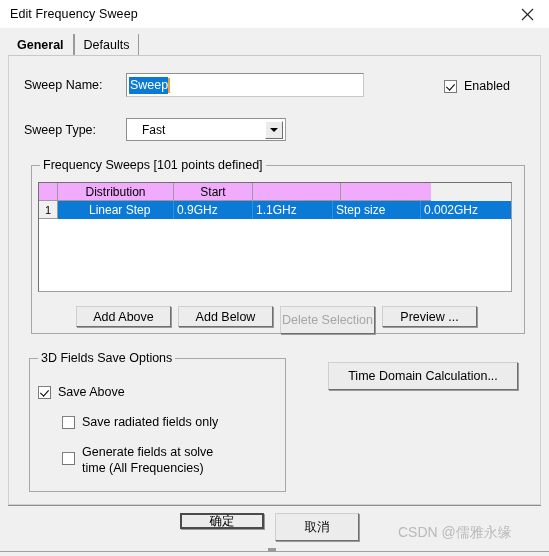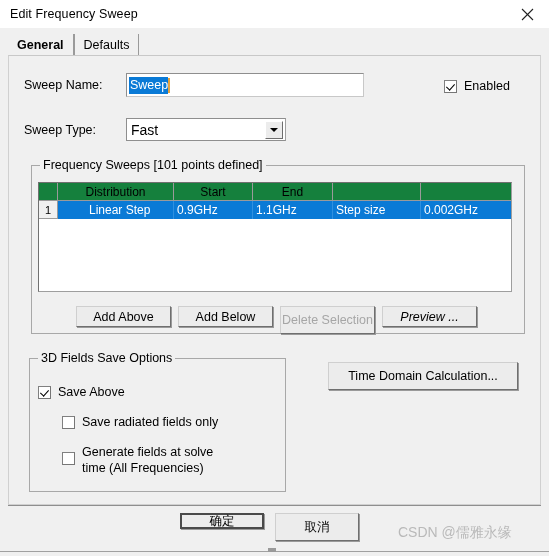--- a/index.html
+++ b/index.html
@@ -119,22 +119,22 @@
     position: absolute;
     background: #ffffff;
     border: 1px solid #8e8e8e;
     border-right-color: #a0a0a0;
     box-sizing: border-box;
     display: flex;
     align-items: center;
     justify-content: space-between;
   }
   .combo-value {
-    font-size: 14px;
-    padding-left: 4px;
+    font-size: 12px;
+    padding-left: 15px;
     color: #000;
   }
   .combo-arrow {
     width: 18px;
     height: 18px;
     margin-right: 2px;
     background: #ececec;
     border-top: 1px solid #ffffff;
     border-left: 1px solid #ffffff;
     border-right: 1px solid #6e6e6e;
@@ -208,21 +208,21 @@
     border-bottom-color: #9e9e9e;
     box-sizing: border-box;
     overflow: hidden;
   }
   .grid-header {
     display: flex;
     height: 18px;
     background: #f0f0f0;
   }
   .gh-cell {
-    background: #15803d;
+    background: #f0abfc;
     border-right: 1px solid #9a9a9a;
     border-bottom: 1px solid #9a9a9a;
     box-sizing: border-box;
     font-size: 12px;
     display: flex;
     align-items: center;
     justify-content: center;
     overflow: hidden;
   }
   .grid-row {
@@ -348,38 +348,37 @@
 
 <div class="group" style="left:31px; top:165px; width:494px; height:169px;">
   <span class="group-title">Frequency Sweeps [101 points defined]</span>
 </div>
 
 <div class="grid" style="left:38px; top:182px; width:474px; height:110px;">
   <div class="grid-header">
     <div class="gh-cell" style="width:19px;"></div>
     <div class="gh-cell" style="width:116px;">Distribution</div>
     <div class="gh-cell" style="width:79px;">Start</div>
-    <div class="gh-cell" style="width:80px;">End</div>
     <div class="gh-cell" style="width:88px;"></div>
     <div class="gh-cell" style="width:90px; border-right:none;"></div>
   </div>
   <div class="grid-row">
     <div class="gr-num" style="width:19px;">1</div>
     <div class="gr-cell" style="width:116px;padding-left:31px;">Linear Step</div>
     <div class="gr-cell" style="width:79px;">0.9GHz</div>
     <div class="gr-cell" style="width:80px;">1.1GHz</div>
     <div class="gr-cell" style="width:88px;">Step size</div>
     <div class="gr-cell" style="width:90px; border-right:none;">0.002GHz</div>
   </div>
 </div>
 
 <div class="btn" style="left:76px; top:306px; width:95px; height:21px;">Add Above</div>
 <div class="btn" style="left:178px; top:306px; width:95px; height:21px;">Add Below</div>
 <div class="btn disabled" style="left:280px; top:306px; width:95px; height:28px;">Delete Selection</div>
-<div class="btn" style="left:382px; top:306px; width:95px; height:21px;font-style:italic;">Preview ...</div>
+<div class="btn" style="left:382px; top:306px; width:95px; height:21px;">Preview ...</div>
 
 <div class="group" style="left:29px; top:358px; width:257px; height:134px;">
   <span class="group-title">3D Fields Save Options</span>
 </div>
 
 <div class="cb-wrap" style="left:38px; top:385px;">
   <span class="cbox checked"></span>
   <span class="cb-label">Save Above</span>
 </div>
 

